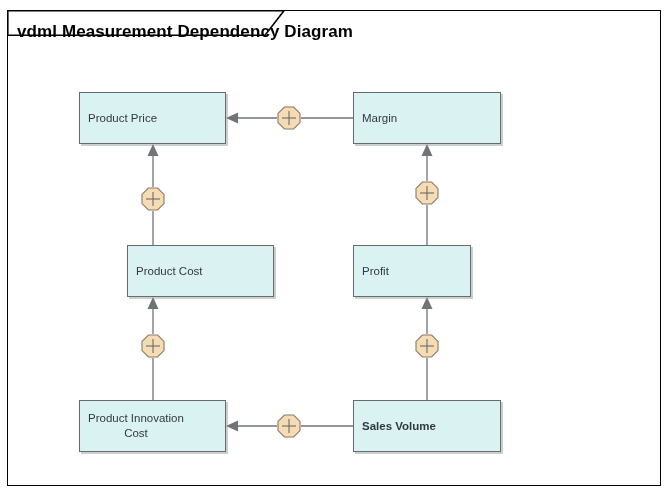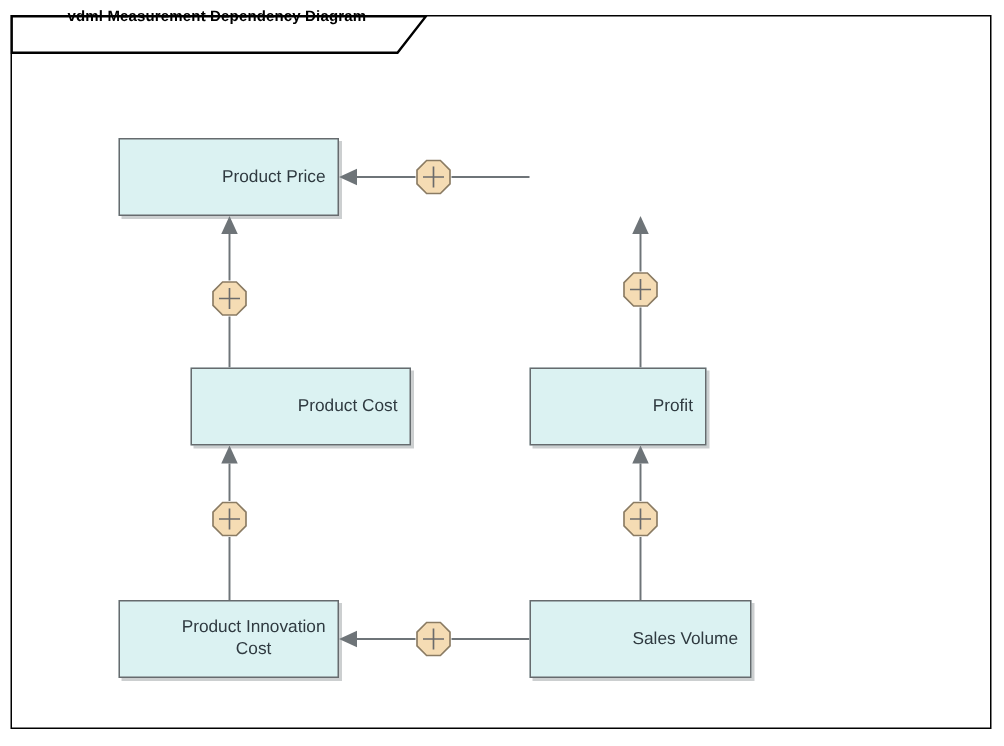--- a/index.html
+++ b/index.html
@@ -20,28 +20,27 @@
   }
 
   
   #frame-tab{
     position:absolute;left:7px;top:10px;
     width:278px;height:25px;
     z-index:4;
   }
   #frame-tab svg{display:block;}
   #frame-title{
-    position:absolute;left:17px;top:6px;
+    position:absolute;left:17px;top:22px;
     z-index:5;
-    font-size:10px;
+    font-size:17px;
     font-weight:bold;
     color:#000000;
     letter-spacing:.1px;
     white-space:nowrap;
-    margin-left:28px;
   }
 
   
   #canvas{
     position:absolute;left:0;top:0;
     width:669px;height:497px;
     z-index:2;
   }
   #edge-layer{
     position:absolute;left:0;top:0;
@@ -51,39 +50,39 @@
   }
 
   
   .node{
     position:absolute;
     box-sizing:border-box;
     background:#dbf2f2;
     border:1.3px solid #666b6e;
     display:flex;
     align-items:center;
-    justify-content:flex-end;
+    justify-content:flex-start;
     text-align:center;
     z-index:3;
     box-shadow:2px 2px 0 rgba(120,128,132,.38);
   }
   .node-label{
     font-size:11.5px;
     color:#2f3a40;
     line-height:15px;
     padding:0 8px;
     white-space:pre-line;
   }
 
   #node-product-price        {left:79px; top:92px;  width:147px; height:52px;}
   #node-margin               {left:353px;top:92px;  width:148px; height:52px;}
   #node-product-cost         {left:79px; top:245px; width:147px; height:52px;margin-left:48px;}
   #node-profit               {left:353px;top:245px; width:118px; height:52px;}
   #node-product-innov-cost   {left:79px; top:400px; width:147px; height:52px;}
-  #node-sales-volume         {left:353px;top:400px; width:148px; height:52px;}
+  #node-sales-volume         {left:353px;top:400px; width:148px; height:52px;font-weight:bold;}
 
   
   .op-octagon{
     position:absolute;
     width:24px;height:24px;
     z-index:4;
   }
   .op-octagon svg{display:block;}
 
   #op-margin-to-price       {left:277px;top:106px;}
@@ -148,20 +147,23 @@
     <path d="M226,426 L238,420.5 L238,431.5 Z" fill="#6e7478"></path>
   </g>
 </svg>
 
 <div id="canvas">
 
   <div class="node" id="node-product-price">
     <span class="node-label">Product Price</span>
   </div>
 
+  <div class="node" id="node-margin">
+    <span class="node-label">Margin</span>
+  </div>
 
   <div class="node" id="node-product-cost">
     <span class="node-label">Product Cost</span>
   </div>
 
   <div class="node" id="node-profit">
     <span class="node-label">Profit</span>
   </div>
 
   <div class="node" id="node-product-innov-cost">

